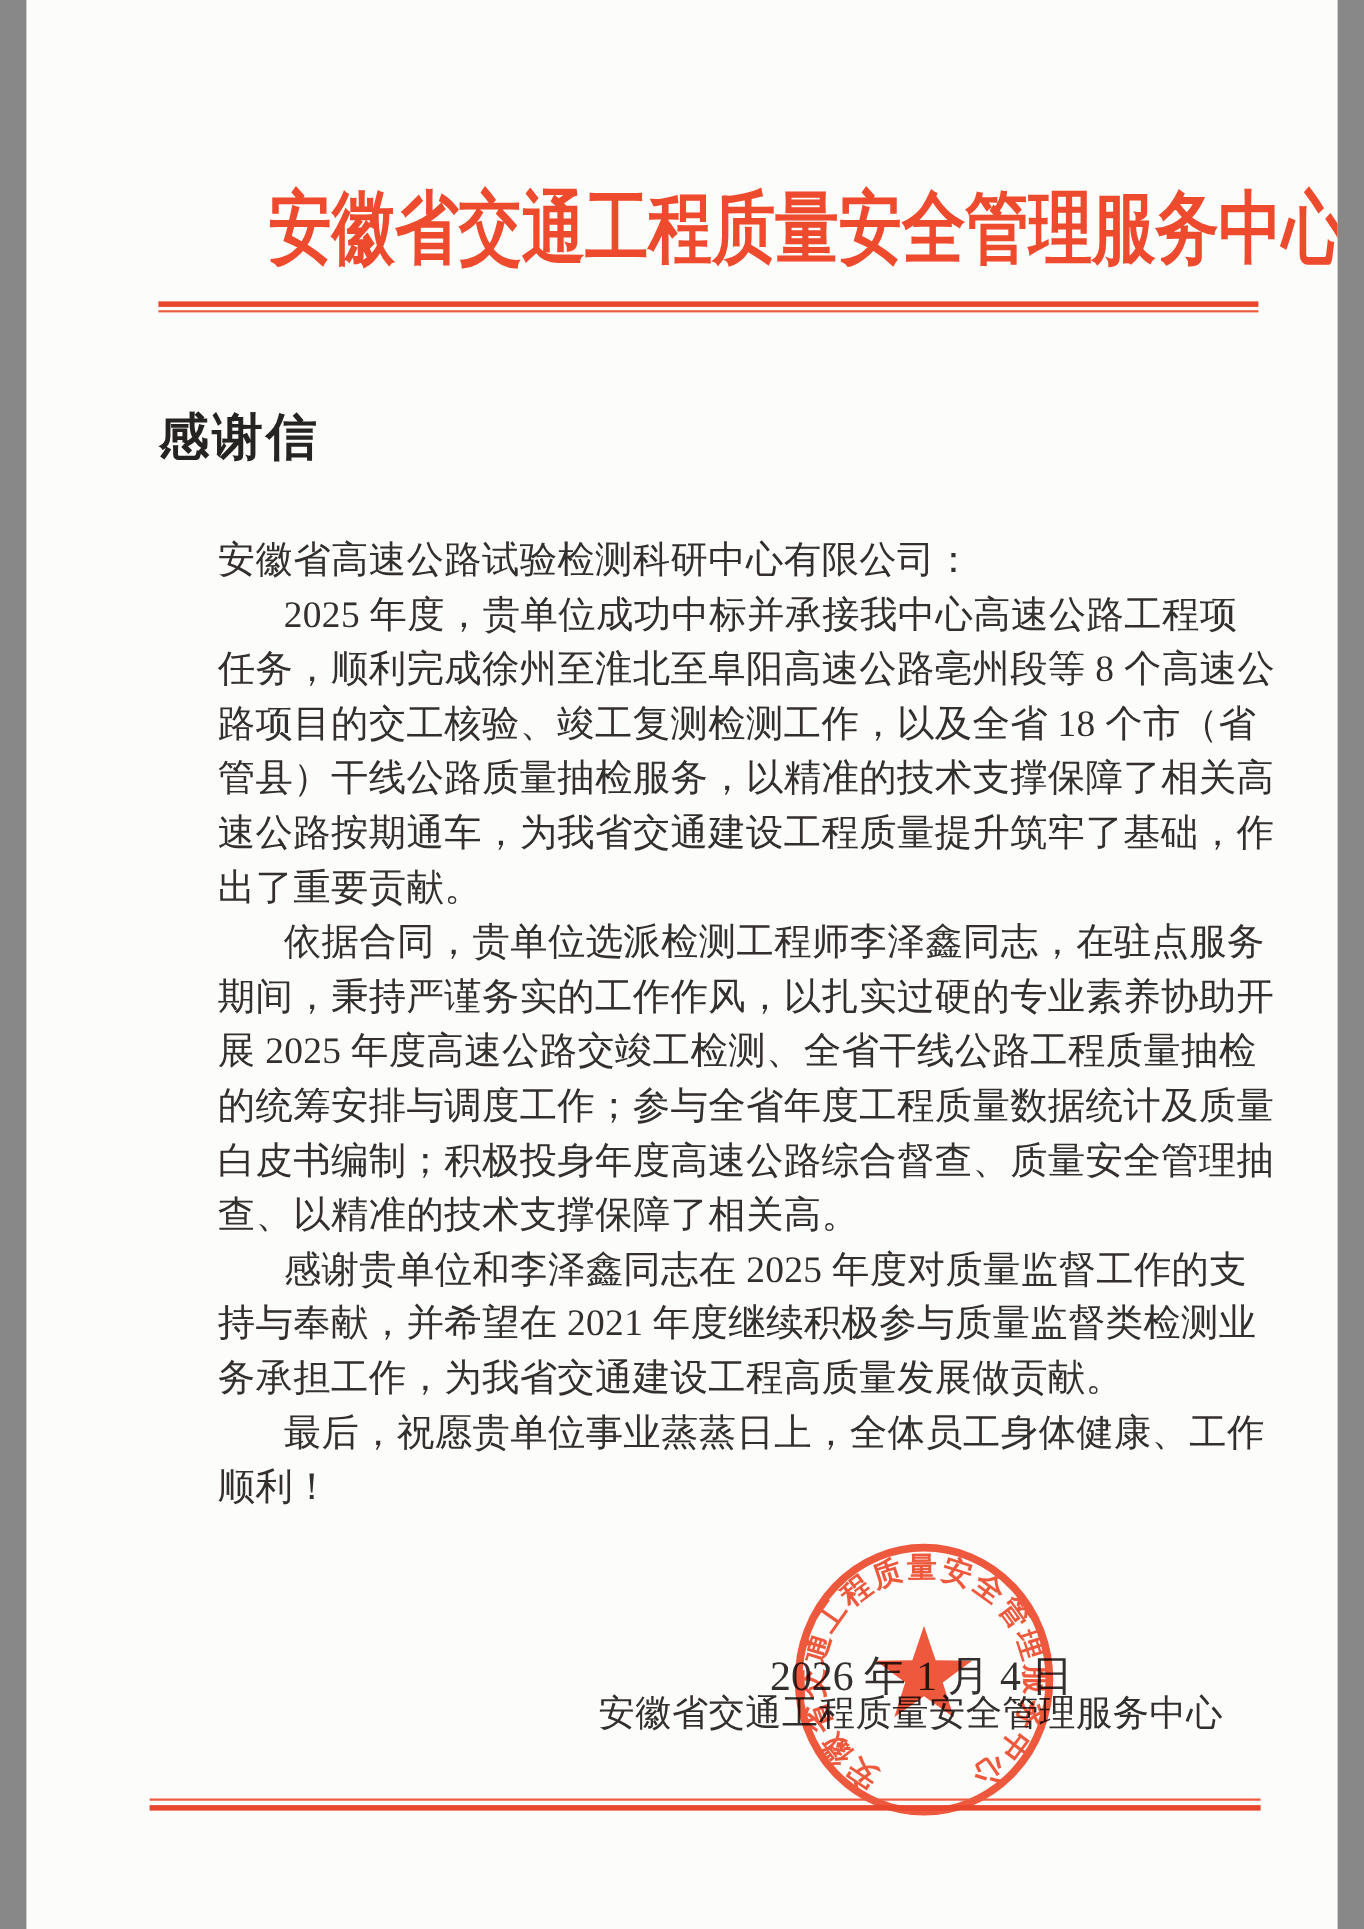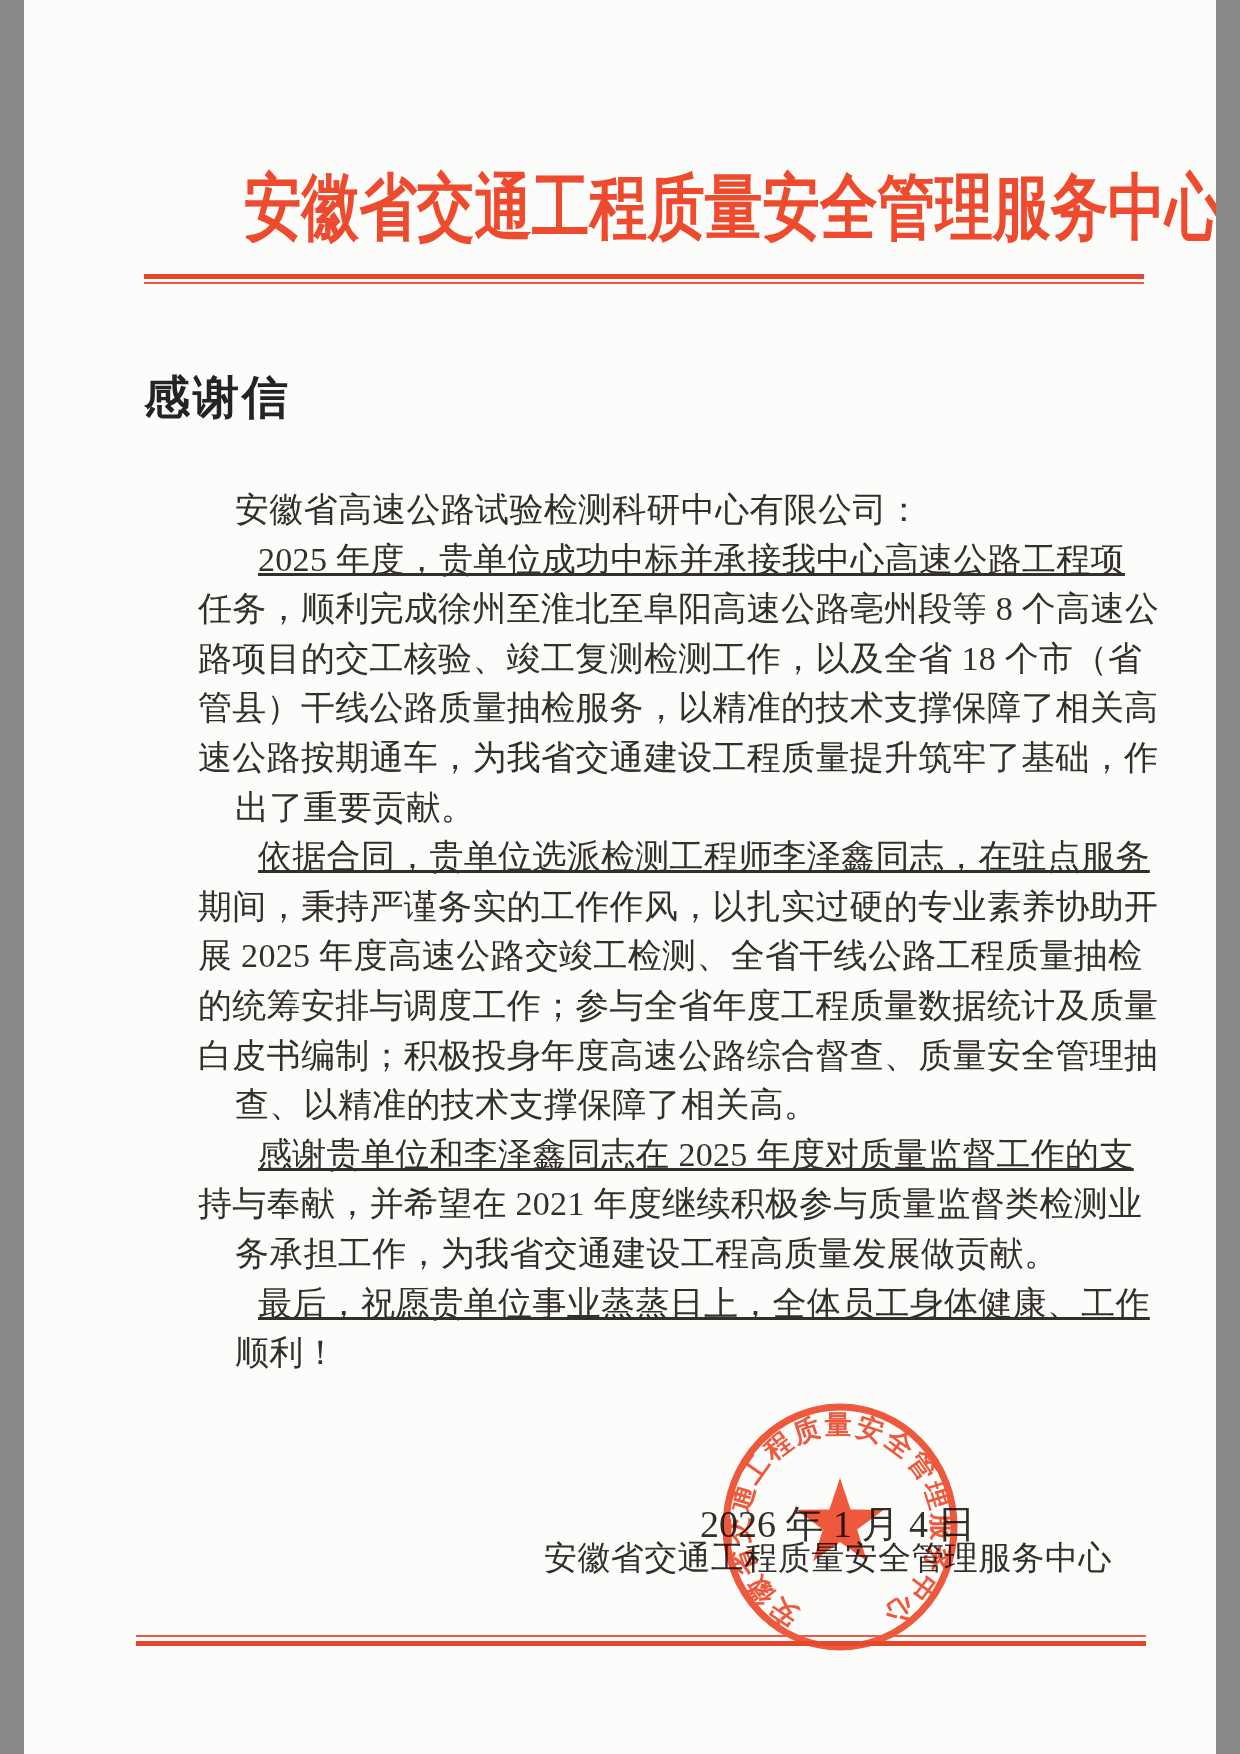--- a/index.html
+++ b/index.html
@@ -40,22 +40,22 @@
   
   .letter-body{
     position:absolute;top:485px;left:174px;width:926px;
   }
   .line{
     width:926px;height:49.6px;line-height:49.6px;
     font-size:34px;letter-spacing:0.3px;
     white-space:nowrap;
     text-align:justify;text-align-last:justify;text-justify:inter-character;
   }
-  .line.indent{text-indent:60px;text-decoration:underline;}
-  .line.end{text-align-last:left;white-space:normal;margin-left:37px;}
+  .line.indent{text-indent:60px;}
+  .line.end{text-align-last:left;white-space:normal;}
   
   .sign-org{
     position:absolute;top:1538px;left:520px;width:568px;
     font-size:33px;letter-spacing:0.4px;line-height:40px;
     white-space:nowrap;color:#332f2d;
   }
   .sign-date{
     position:absolute;top:1504px;left:676px;width:256px;
     font-size:38px;line-height:40px;white-space:nowrap;color:#332f2d;
   }

